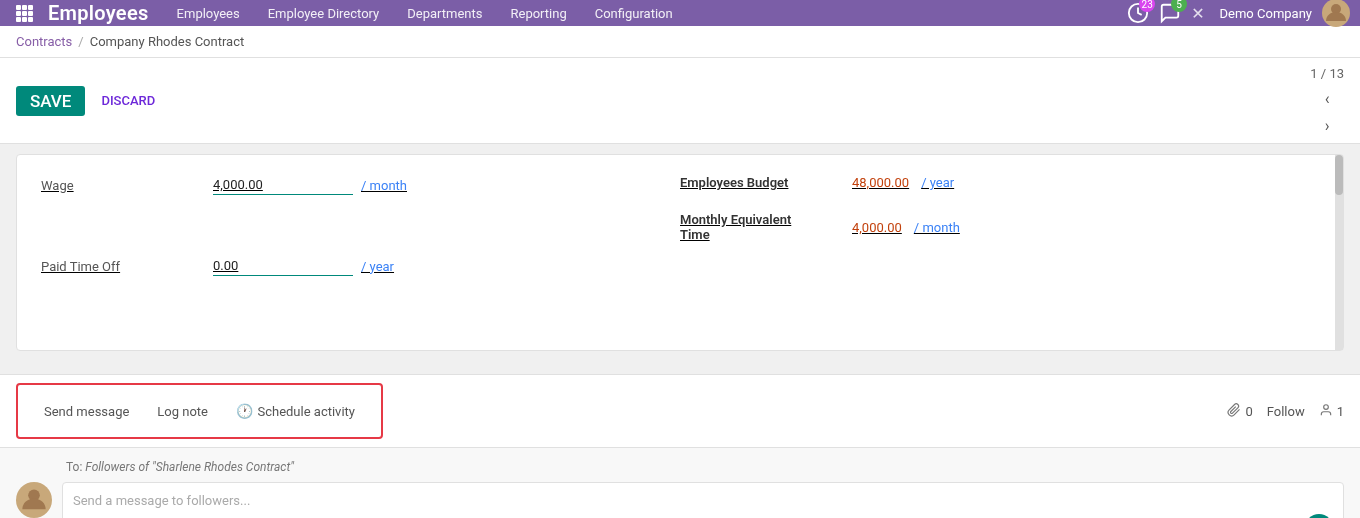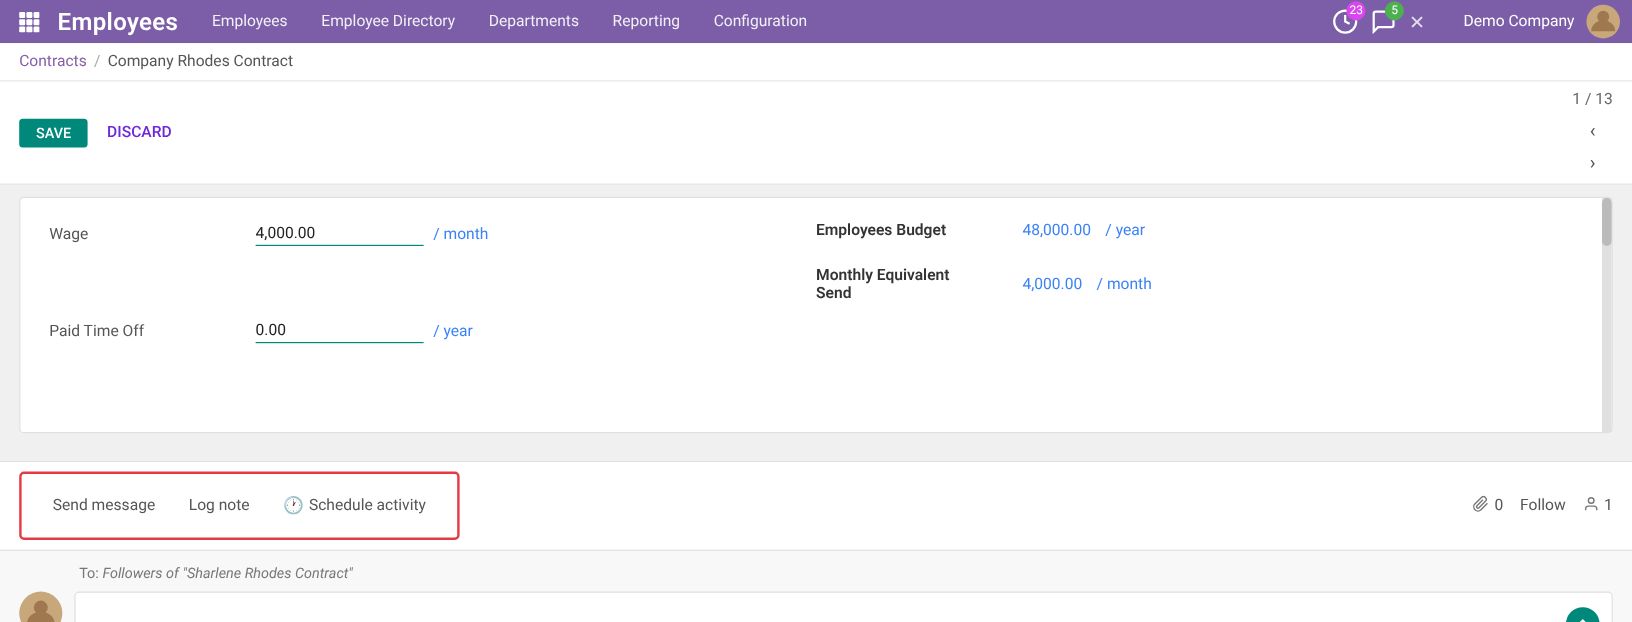--- a/index.html
+++ b/index.html
@@ -4,21 +4,21 @@
   <style>
     * { box-sizing: border-box; margin: 0; padding: 0; font-family: 'Segoe UI', Roboto, sans-serif; }
 
     body { background: #f0f0f0; font-size: 13px; }
 
     
     .topnav {
       background: #7b5ea7;
       display: flex;
       align-items: center;
-      height: 36px;
+      height: 26px;
       padding: 0 10px;
       color: white;
     }
     .topnav-grid-icon {
       width: 28px; height: 28px; margin-right: 10px; display: flex; align-items: center; justify-content: center; cursor: pointer;
     }
     .topnav-title {
       font-size: 20px; font-weight: 600; margin-right: 24px; letter-spacing: 0.3px;
     }
     .topnav-links {
@@ -34,21 +34,21 @@
       position: relative; cursor: pointer; display: flex; align-items: center; justify-content: center;
     }
     .badge-count {
       position: absolute; top: -6px; right: -6px;
       background: #d946ef; color: white; border-radius: 50%;
       font-size: 10px; min-width: 16px; height: 16px;
       display: flex; align-items: center; justify-content: center; padding: 0 2px;
     }
     .badge-count.green { background: #4caf50; }
     .close-btn { color: white; font-size: 16px; cursor: pointer; opacity: 0.8; }
-    .company-name { color: white; font-size: 13px; margin-left: 22px; }
+    .company-name { color: white; font-size: 13px; margin-left: 5px; }
     .avatar-circle {
       width: 28px; height: 28px; border-radius: 50%; background: #c8a87a;
       display: flex; align-items: center; justify-content: center;
       overflow: hidden; cursor: pointer;
     }
 
     
     .breadcrumb-bar {
       background: white; padding: 8px 16px; border-bottom: 1px solid #e0e0e0;
       display: flex; align-items: center; gap: 6px; font-size: 13px;
@@ -58,40 +58,40 @@
     .breadcrumb-current { color: #555; }
 
     
     .toolbar {
       background: white; padding: 8px 16px; border-bottom: 1px solid #e0e0e0;
       display: flex; align-items: center; justify-content: space-between;
     }
     .toolbar-left { display: flex; gap: 8px; align-items: center; }
     .btn-save {
       background: #00897b; color: white; border: none; padding: 5px 14px;
-      border-radius: 3px; cursor: pointer; font-size: 12px; font-weight: 500;
+      border-radius: 3px; cursor: pointer; font-size: 17px; font-weight: 500;
     }
     .btn-discard {
       background: none; border: none; color: #6d28d9; cursor: pointer;
       font-size: 13px; font-weight: 500; padding: 5px 8px;
     }
     .pagination {
       display: flex; align-items: center; gap: 8px; color: #666; font-size: 13px; flex-direction: column;
     }
     .pag-arrow {
       cursor: pointer; color: #555; font-size: 16px; background: none; border: none; padding: 0 4px;
     }
 
     
     .main-content {
       background: #f0f0f0; padding: 10px 16px; min-height: 230px;
     }
     .form-card {
       background: white; border-radius: 4px; padding: 20px 24px;
-      border: 1px solid #e0e0e0; position: relative;
+      border: 1px solid #e0e0e0; position: relative; text-decoration: underline;
     }
     .scrollbar-track {
       position: absolute; right: 0; top: 0; bottom: 0; width: 8px; background: #e0e0e0;
     }
     .scrollbar-thumb {
       width: 8px; background: #bbb; border-radius: 4px; height: 40px; margin-top: 0;
     }
 
     .form-row {
       display: flex; align-items: center; gap: 12px; margin-bottom: 14px;
@@ -112,21 +112,21 @@
     .two-col {
       display: grid; grid-template-columns: 1fr 1fr; gap: 0;
     }
     .col-left, .col-right {
       display: flex; flex-direction: column; gap: 8px;
     }
     .label-bold {
       font-weight: 600; color: #333; width: 160px; flex-shrink: 0;
     }
     .value-text {
-      color: #3b82f6; font-size: 13px;
+      color: #c2410c; font-size: 13px;
     }
 
     .section-title {
       font-size: 16px; font-weight: 600; color: #333; margin: 16px 0 12px 0;
     }
 
     
     .chatter-section {
       background: white; margin-top: 0; border-top: 1px solid #e0e0e0; padding: 0;
     }
@@ -269,21 +269,21 @@
       </div>
       <div class="col-right">
         <div class="form-row">
           <span class="label-bold">Employees Budget</span>
           <span class="value-text">48,000.00</span>
           <span class="form-unit">/ year</span>
         </div>
         <div class="form-row">
           <span class="label-bold" style="width:160px;">
             <span>Monthly Equivalent</span><br>
-            <span>Send</span>
+            <span>Time</span>
           </span>
           <span class="value-text">4,000.00</span>
           <span class="form-unit">/ month</span>
         </div>
       </div>
     </div>
 
     <div class="form-row">
       <span class="form-label">Paid Time Off</span>
       <div class="form-input-wrap">
@@ -337,20 +337,21 @@
       <em>"Sharlene Rhodes Contract"</em>
     </div>
     <div class="message-input-row">
       <div class="user-avatar-sm">
         <svg width="28" height="28" viewBox="0 0 24 24" fill="#a07850">
           <circle cx="12" cy="8" r="5"></circle>
           <path d="M2 20c0-5 4-9 10-9s10 4 10 9"></path>
         </svg>
       </div>
       <div class="message-box-wrap">
+        <div class="message-placeholder">Send a message to followers...</div>
         <div class="send-btn-wrap">
           <div class="send-btn">
             <svg width="14" height="14" viewBox="0 0 24 24" fill="white">
               <polyline points="12 5 12 19"></polyline>
                 <polyline points="5 12 12 5 19 12"></polyline>
             </svg>
           </div>
         </div>
       </div>
     </div>

